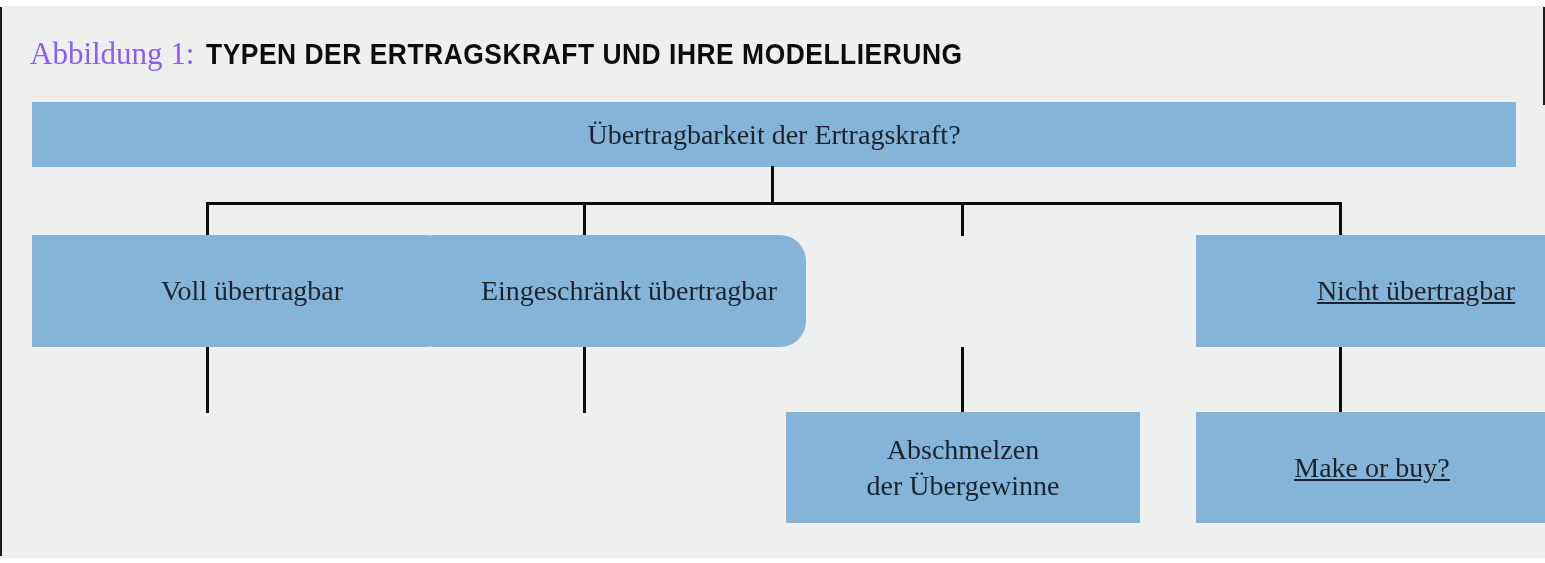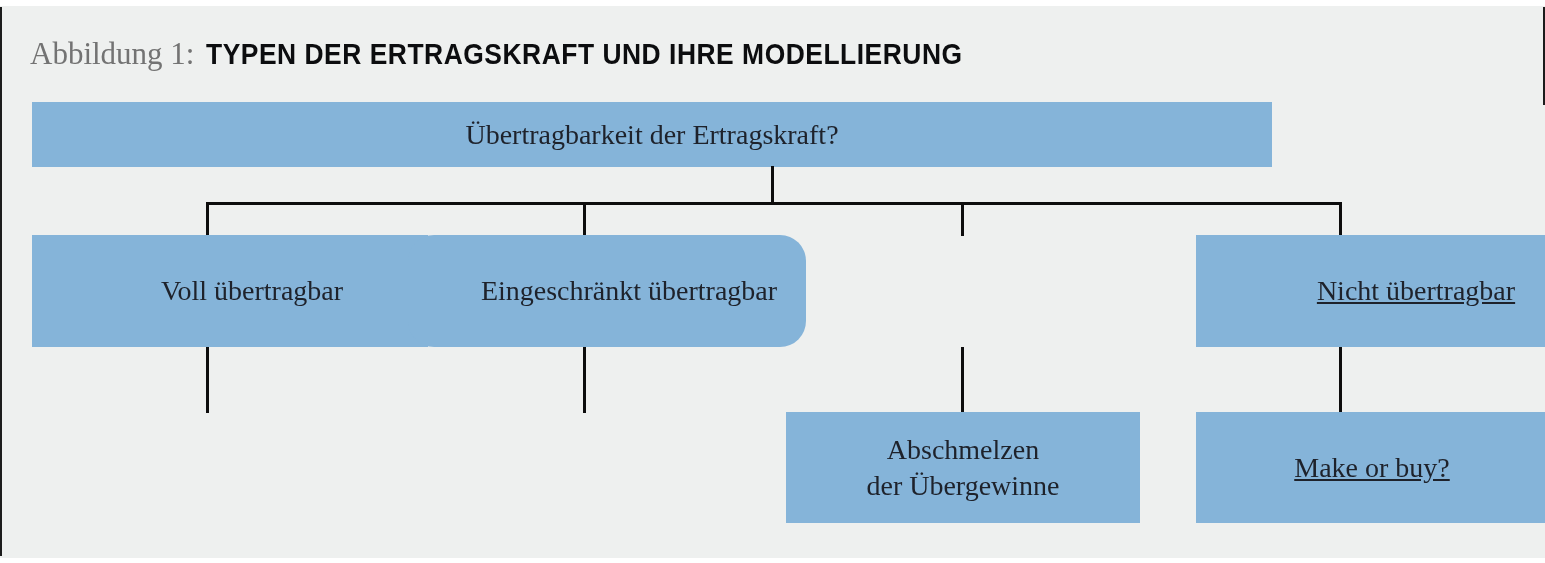--- a/index.html
+++ b/index.html
@@ -22,21 +22,21 @@
   }
   .edge-left{left:0;top:7px;height:549px;}
   .edge-right{left:1543px;top:7px;height:98px;}
 
   .figure-title-block{
     position:absolute;left:30px;top:36px;height:42px;
     display:flex;align-items:baseline;white-space:nowrap;
   }
   .figure-label{
     font-family:"Liberation Serif", serif;
-    font-size:31px;color:#737373;
+    font-size:31px;color:#8b5cf6;
   }
   .figure-title{
     display:inline-block;
     margin-left:12px;
     font-family:"Liberation Sans", sans-serif;
     font-weight:bold;
     font-size:30px;
     letter-spacing:0.6px;
     color:#0c0d0f;
     transform:scaleX(0.88);
@@ -47,21 +47,21 @@
     position:absolute;
     background:#85b4d9;
     display:flex;align-items:center;justify-content:center;
     text-align:center;
     color:#1e222b;
     font-size:28px;
     line-height:1.28;
   }
   .node-label{white-space:pre-line;}
 
-  .root-node{left:32px;top:102px;width:1240px;height:65px;}
+  .root-node{left:32px;top:102px;width:1484px;height:65px;}
 
   .branch-node{top:235px;height:112px;padding-left:44px;}
   .model-node{top:412px;height:111px;}
 
   .col1{left:32px;width:352px;}
   .col2{left:408px;width:354px;border-radius:26px;}
   .col3{left:786px;width:354px;}
   .col4{left:1196px;width:352px;text-decoration:underline;}
 
   .line{position:absolute;background:#0d0d0d;}

